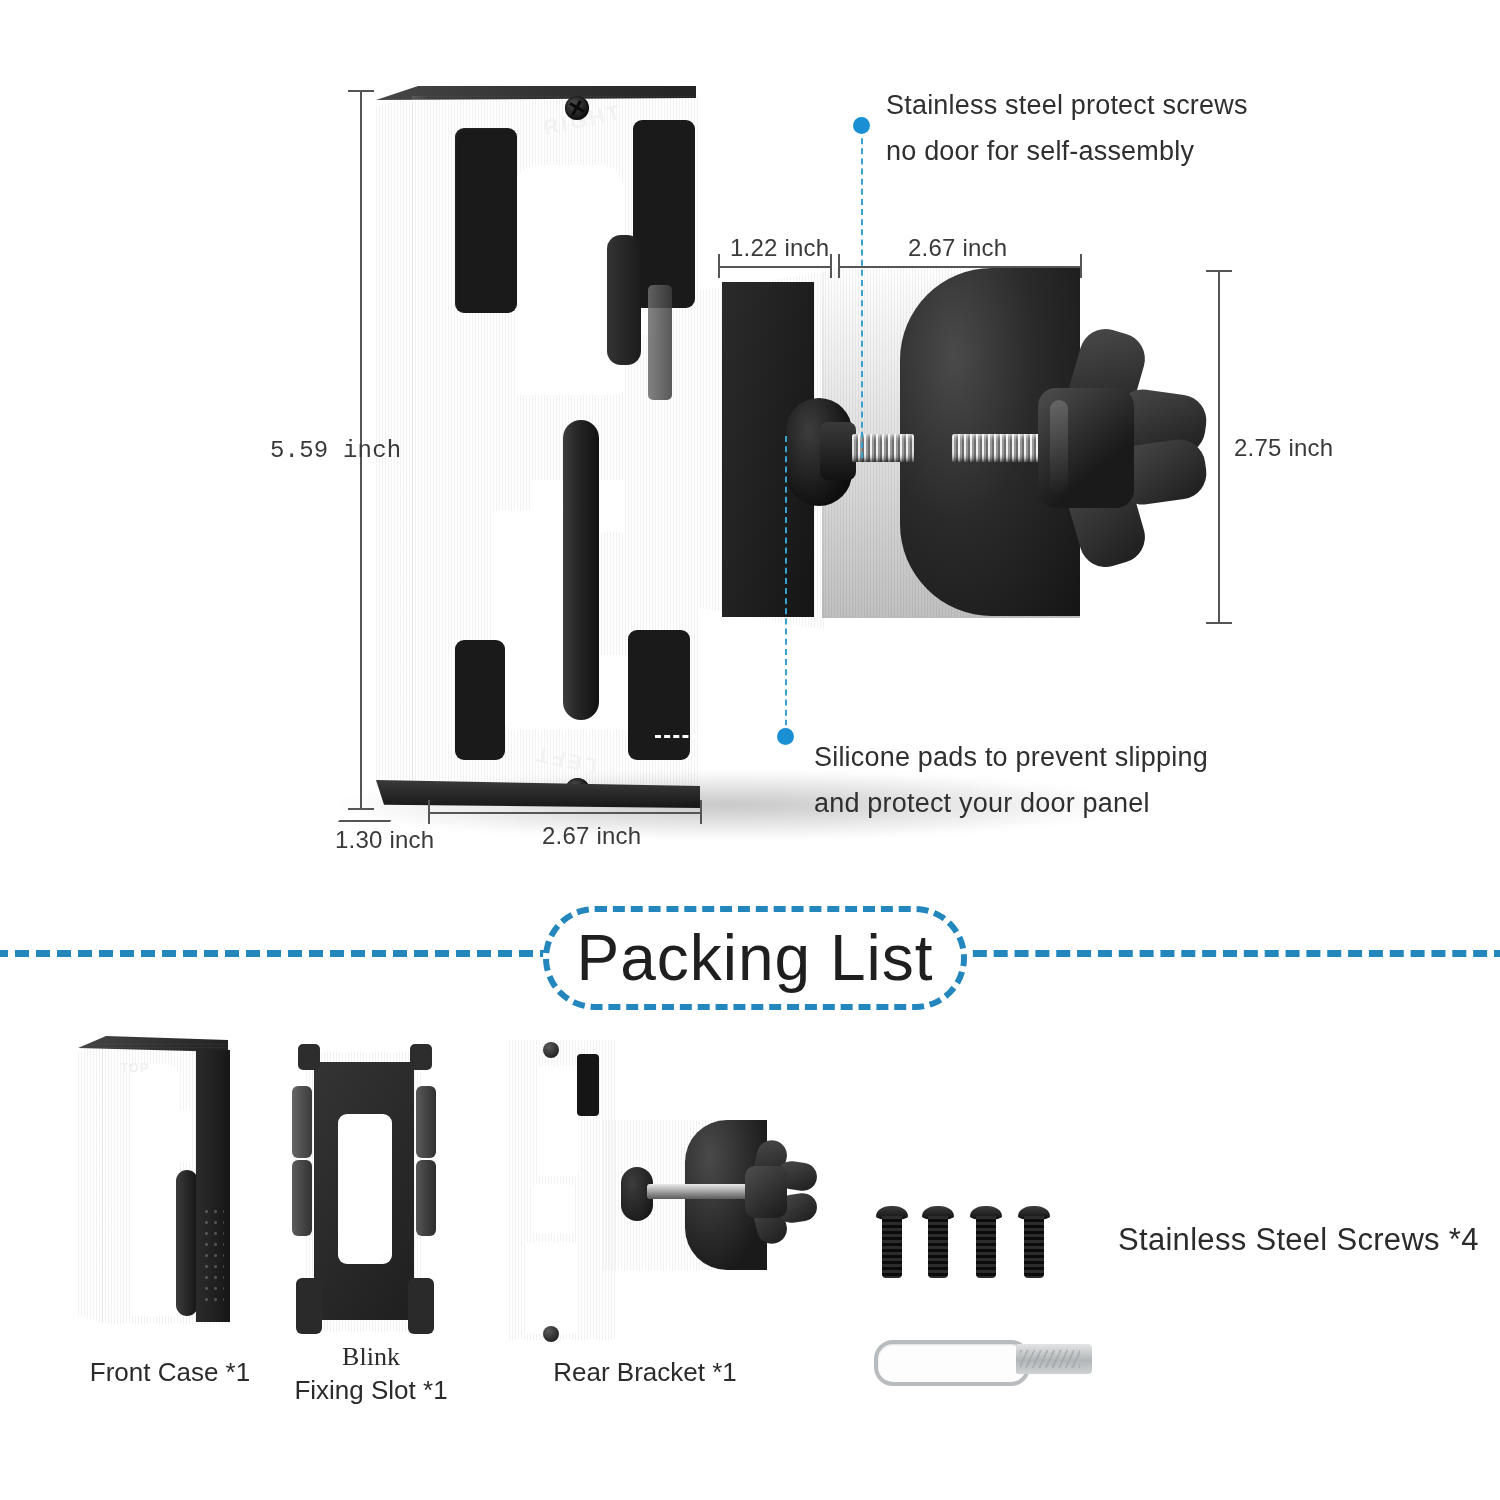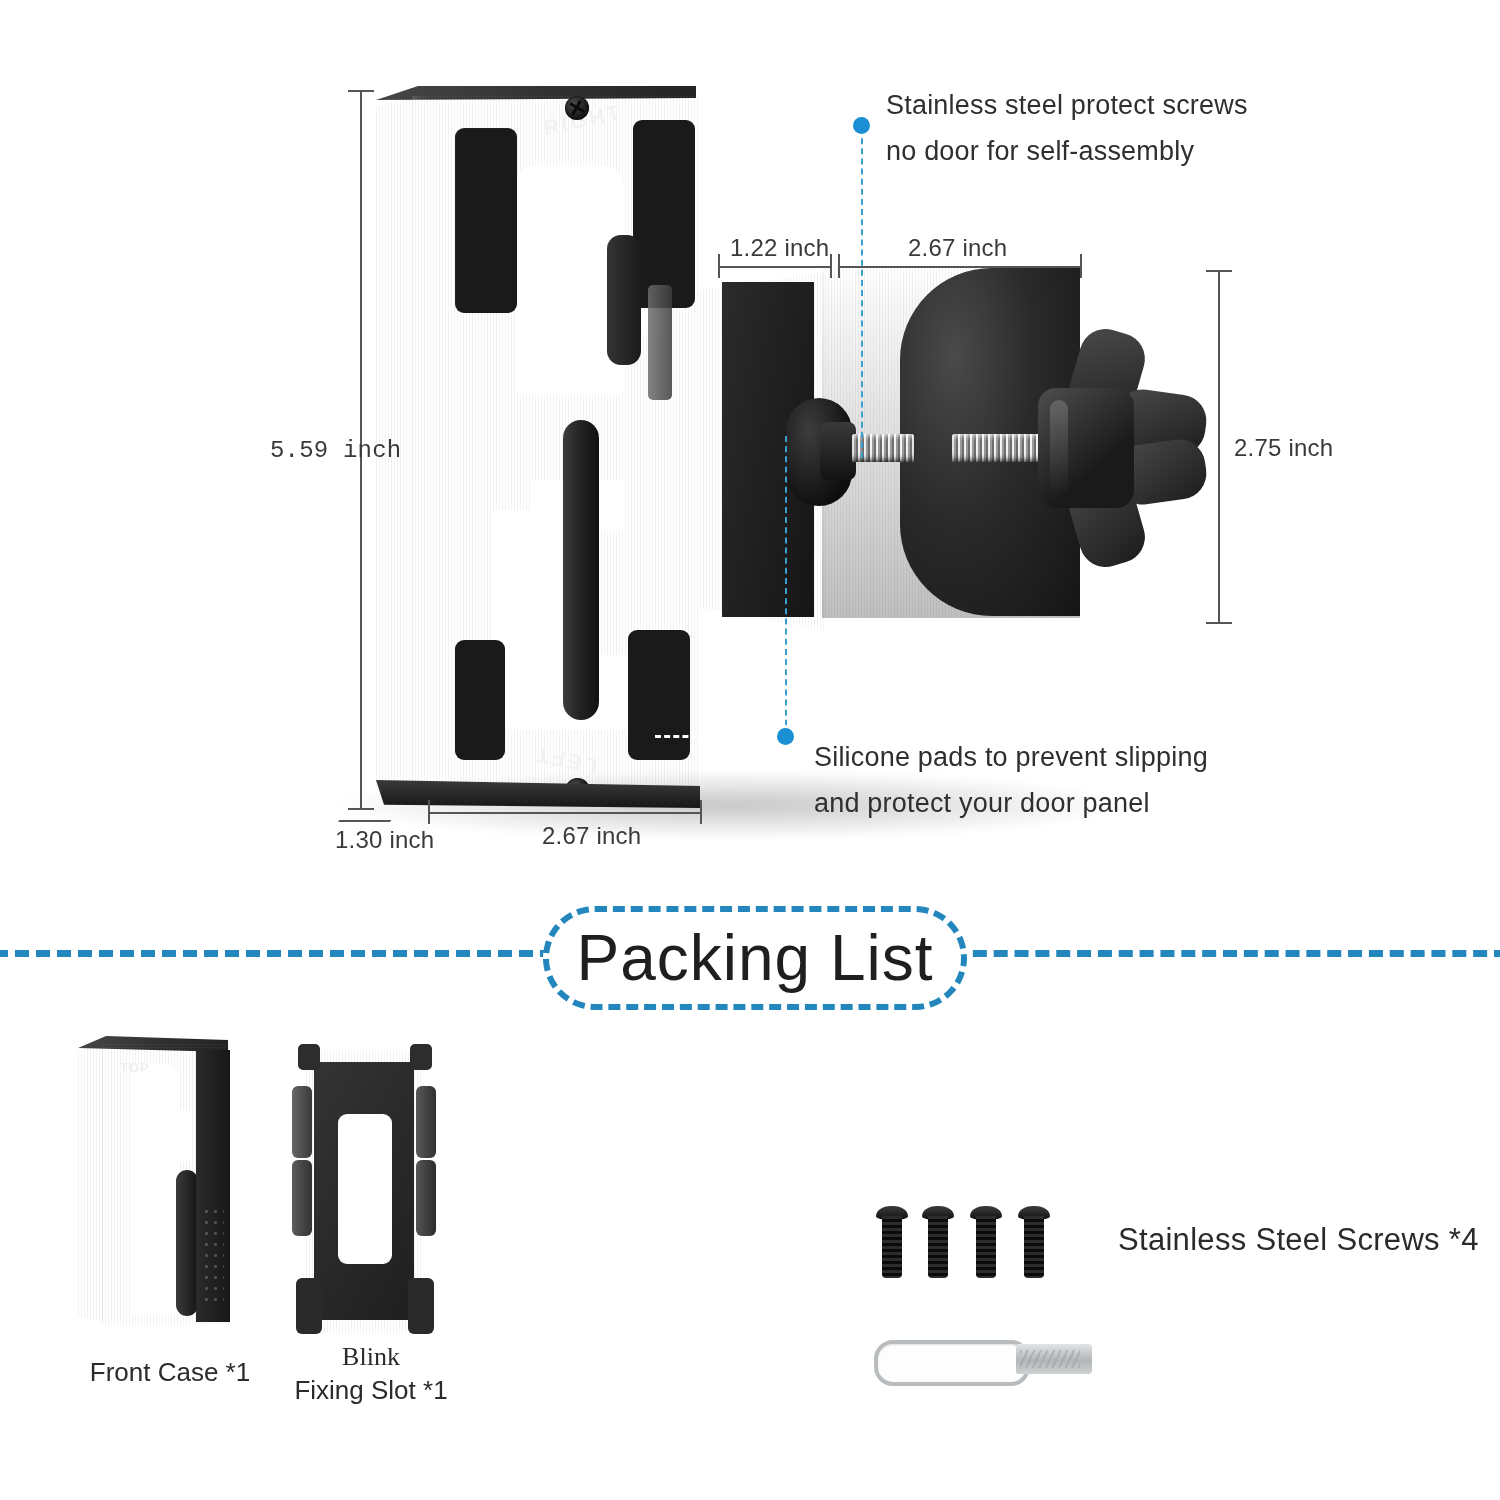--- a/index.html
+++ b/index.html
@@ -326,20 +326,51 @@
 
       <div class="abs" style="left:10px;top:2px;width:22px;height:26px;border-radius:5px;background:#2d2d2d;"></div>
       <div class="abs" style="left:122px;top:2px;width:22px;height:26px;border-radius:5px;background:#2d2d2d;"></div>
       <div class="abs" style="left:8px;top:236px;width:26px;height:56px;border-radius:6px;background:#2a2a2a;"></div>
       <div class="abs" style="left:120px;top:236px;width:26px;height:56px;border-radius:6px;background:#2a2a2a;"></div>
 
       <div class="abs pl-caption" style="left:-45px;top:298px;width:256px;font-family:Liberation Serif, serif;">Blink</div>
       <div class="abs pl-caption" style="left:-45px;top:332px;width:256px;">Fixing Slot *1</div>
     </div>
 
+    <div class="abs" style="left:495px;top:12px;width:330px;height:330px;">
+
+      <div class="abs metal-face grain" style="left:14px;top:8px;width:106px;height:300px;"></div>
+      <div class="abs" style="left:42px;top:34px;width:42px;height:110px;background:#ffffff;border-radius:5px;"></div>
+      <div class="abs" style="left:38px;top:152px;width:40px;height:50px;background:#ffffff;border-radius:4px;"></div>
+      <div class="abs" style="left:30px;top:210px;width:52px;height:92px;background:#ffffff;border-radius:4px;"></div>
+      <div class="abs" style="left:82px;top:22px;width:22px;height:62px;background:#151515;border-radius:4px;"></div>
+      <div class="abs" style="left:48px;top:10px;width:16px;height:16px;border-radius:50%;
+                  background:radial-gradient(circle at 35% 30%,#5a5a5a,#101010);"></div>
+      <div class="abs" style="left:48px;top:294px;width:16px;height:16px;border-radius:50%;
+                  background:radial-gradient(circle at 35% 30%,#5a5a5a,#101010);"></div>
+
+      <div class="abs metal-dark grain" style="left:108px;top:88px;width:122px;height:150px;"></div>
+      <div class="abs" style="left:190px;top:88px;width:82px;height:150px;border-radius:42px 0 0 42px;
+                  background:radial-gradient(ellipse at 30% 25%,#4a4a4a,#1a1a1a 75%);"></div>
+
+      <div class="abs" style="left:126px;top:135px;width:32px;height:54px;border-radius:16px;
+                  background:radial-gradient(ellipse at 35% 30%,#3d3d3d,#101010);"></div>
+      <div class="abs rod-plain" style="left:152px;top:152px;width:110px;height:15px;"></div>
+
+      <div class="abs" style="left:246px;top:108px;width:76px;height:104px;">
+        <span class="abs knob-lobe" style="left:14px;top:0;width:30px;height:46px;transform:rotate(14deg);"></span>
+        <span class="abs knob-lobe" style="left:14px;top:58px;width:30px;height:46px;transform:rotate(-14deg);"></span>
+        <span class="abs knob-lobe" style="left:36px;top:22px;width:40px;height:28px;transform:rotate(8deg);"></span>
+        <span class="abs knob-lobe" style="left:36px;top:54px;width:40px;height:28px;transform:rotate(-8deg);"></span>
+        <span class="abs" style="left:4px;top:26px;width:42px;height:52px;border-radius:10px;
+                     background:linear-gradient(140deg,#4e4e4e,#191919);"></span>
+      </div>
+
+      <div class="abs pl-caption" style="left:-20px;top:324px;width:340px;">Rear Bracket *1</div>
+    </div>
 
 
     <div class="abs" style="left:872px;top:172px;width:600px;height:90px;">
       <div class="abs" style="left:4px;top:14px;width:32px;height:72px;">
         <span class="abs" style="left:0;top:0;width:32px;height:14px;border-radius:50%/80% 80% 30% 30%;
               background:linear-gradient(180deg,#3d3d3d,#101010);"></span>
         <span class="abs" style="left:6px;top:10px;width:20px;height:62px;
               background:repeating-linear-gradient(180deg,#2c2c2c 0 3px,#0b0b0b 3px 6px);border-radius:0 0 4px 4px;"></span>
       </div>
       <div class="abs" style="left:50px;top:14px;width:32px;height:72px;">

